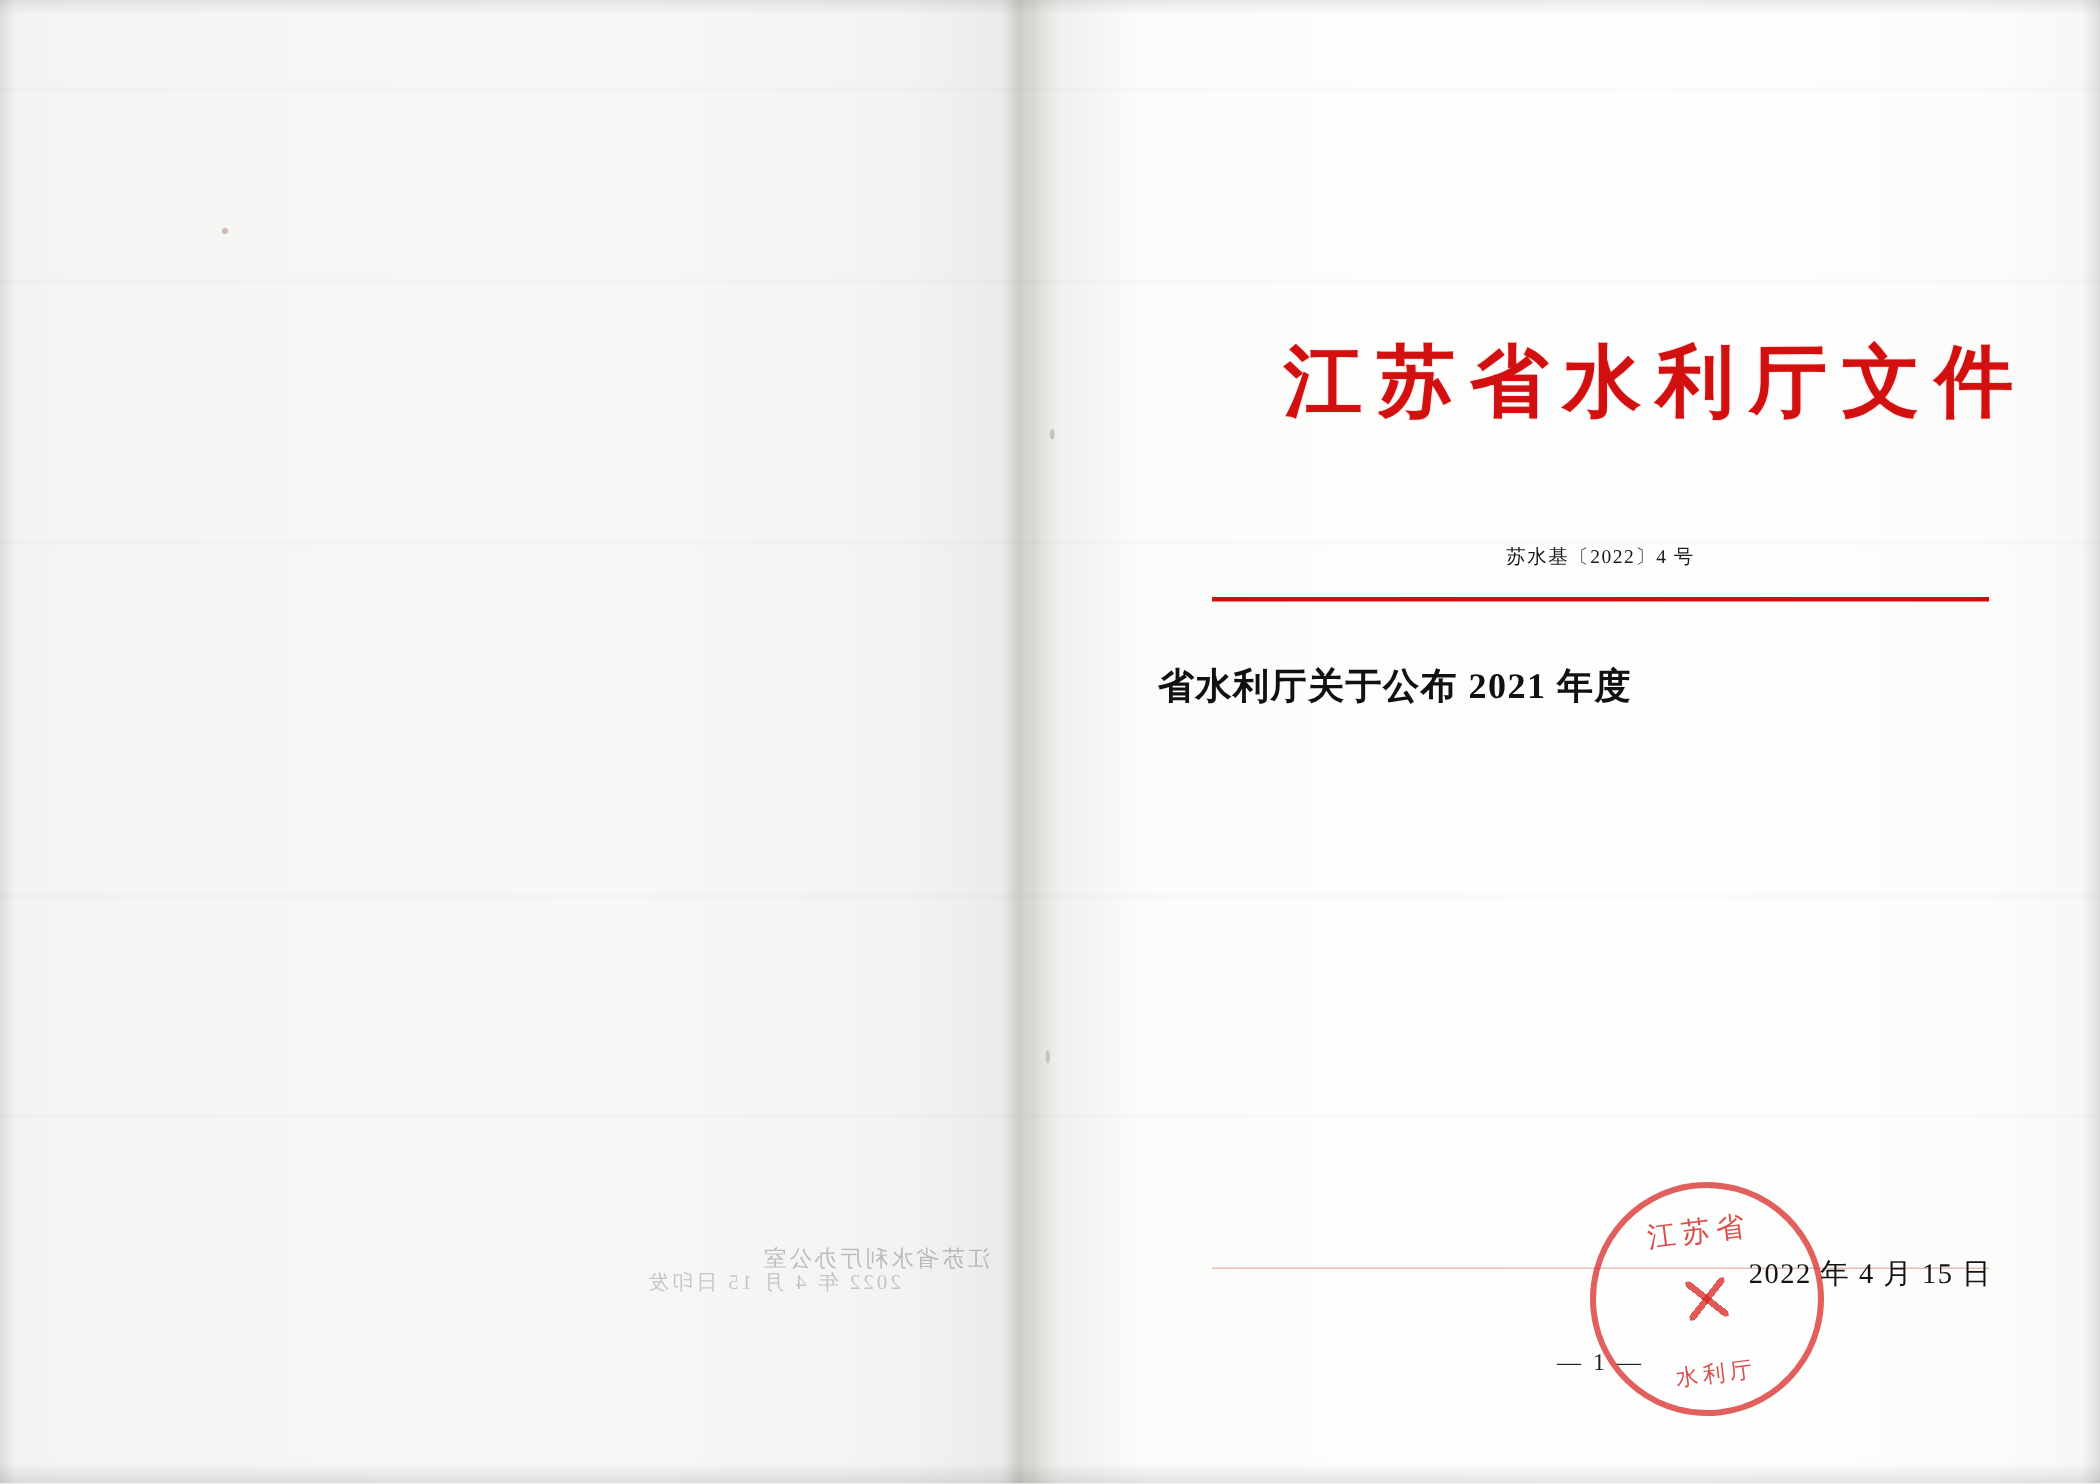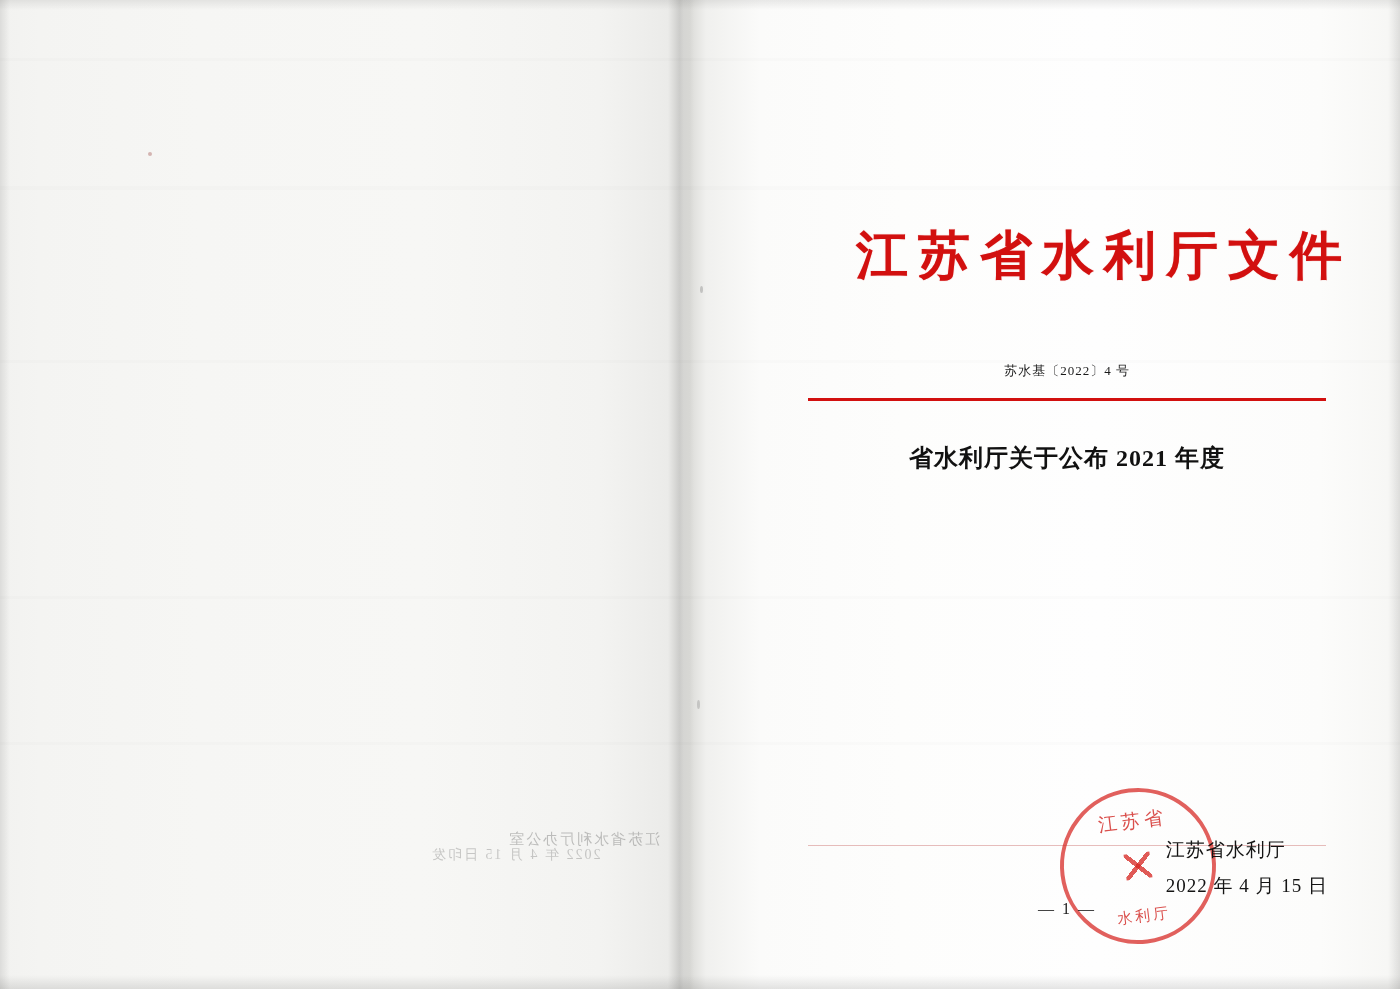--- a/index.html
+++ b/index.html
@@ -112,21 +112,20 @@
     width: 518px;
     height: 2.5px;
     background: #d2100f;
   }
 
   .subject {
     position: absolute;
     left: 42px;
     top: 440px;
     width: 590px;
-    text-align: center;
     font-size: 24px;
     font-weight: bold;
     line-height: 1.55;
     color: #111;
     letter-spacing: 1px;
   }
 
   .body {
     position: absolute;
     left: 78px;
@@ -285,20 +284,19 @@
 
 
     <div class="sign-rule"></div>
 
     <div class="seal">
       <div class="seal-text">江苏省</div>
       <div class="seal-text bottom">水利厅</div>
     </div>
 
     <div class="signature">
-      <div>江苏省水利厅</div>
       <div>2022 年 4 月 15 日</div>
     </div>
 
     <div class="page-number">— 1 —</div>
   </div>
 
 </div>
 
 </body></html>

